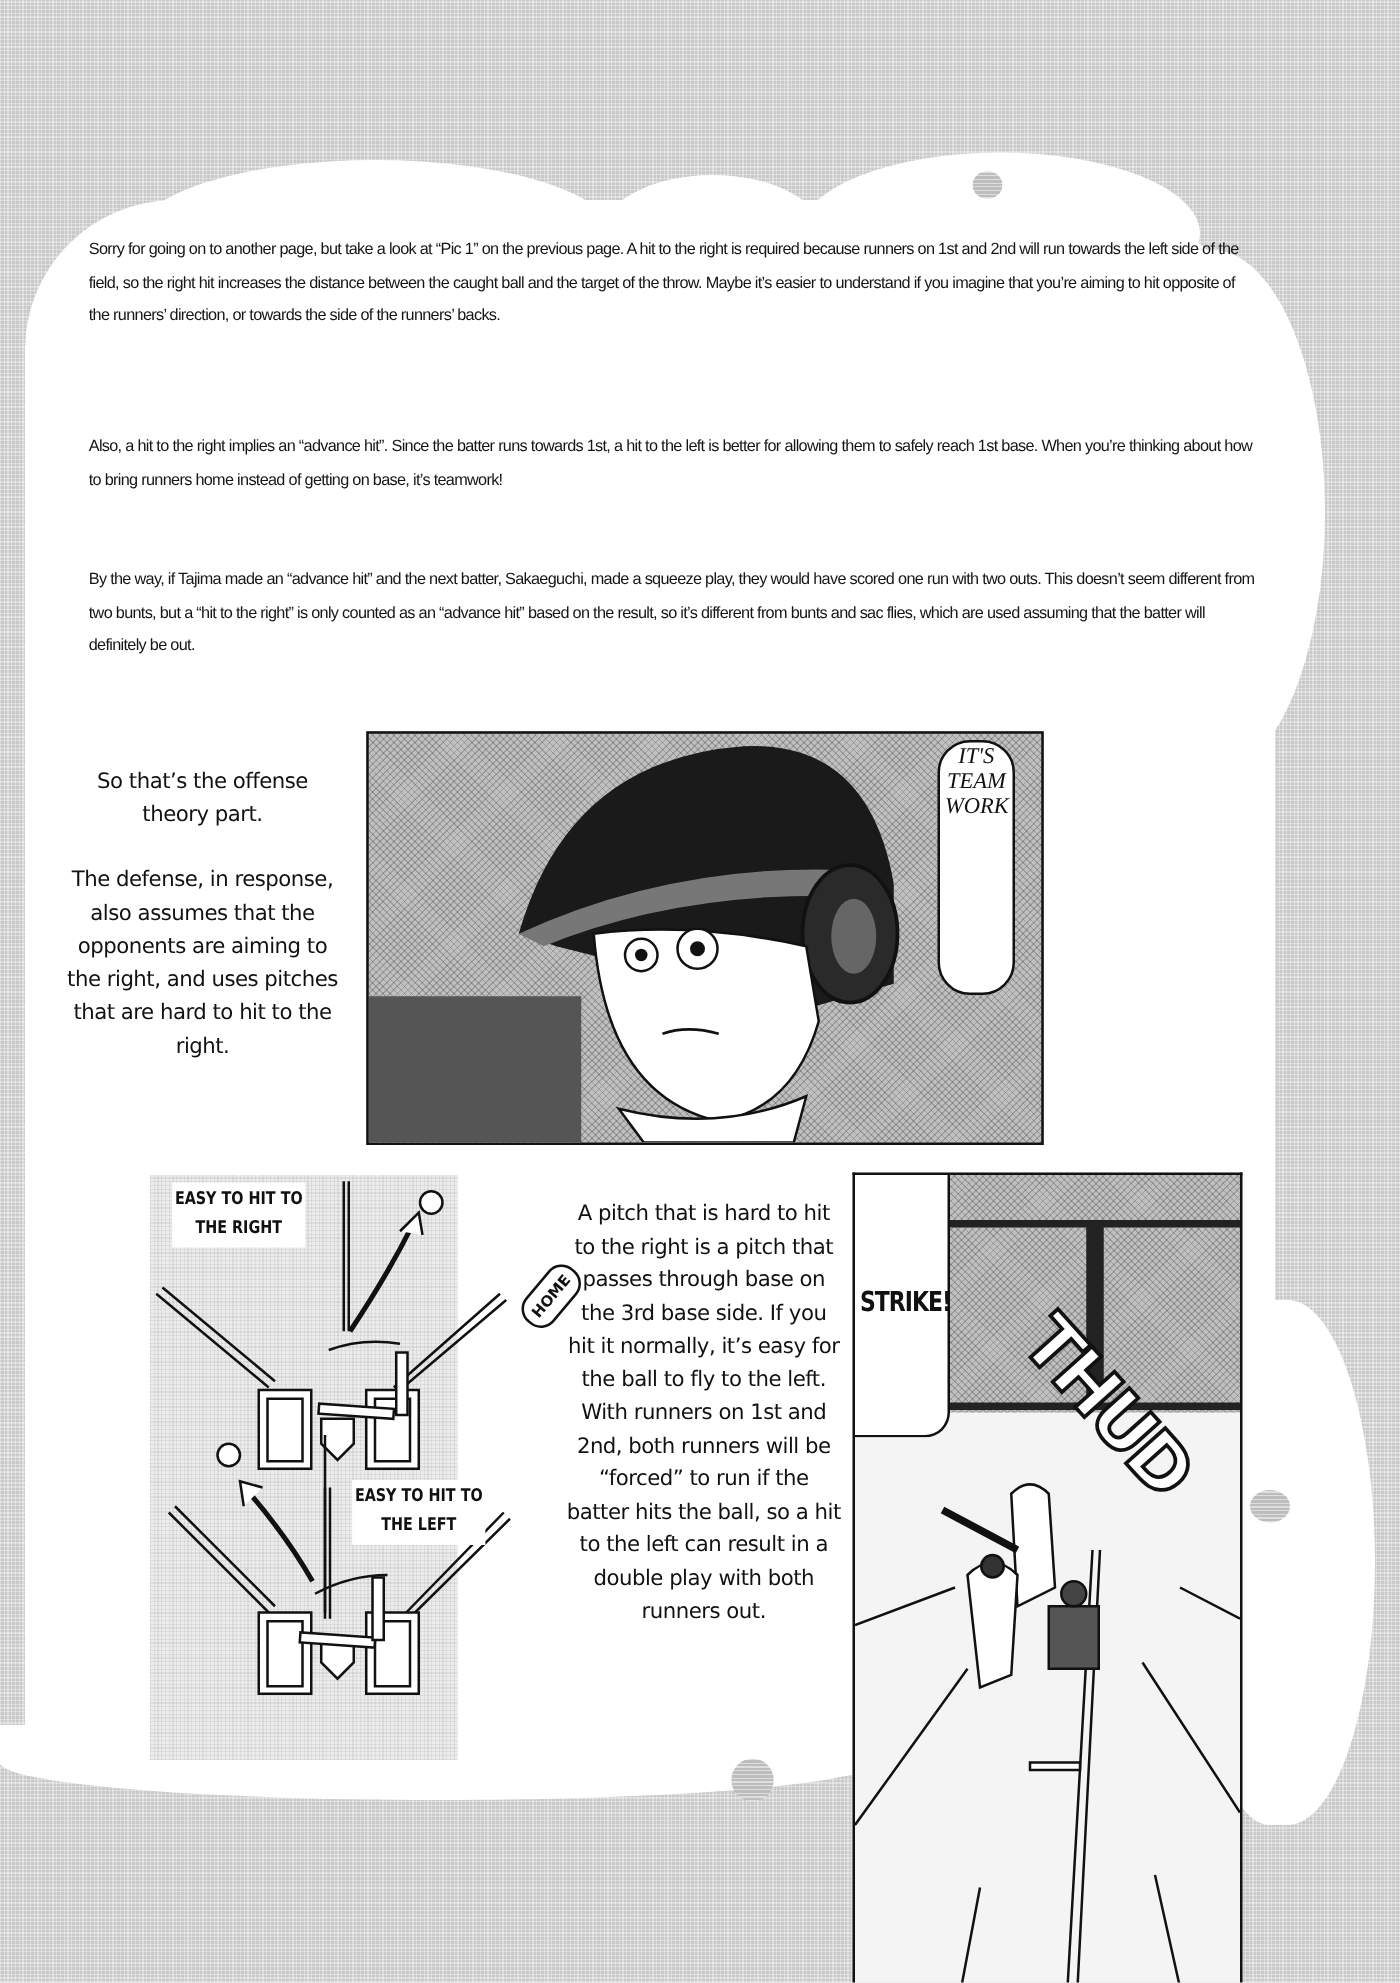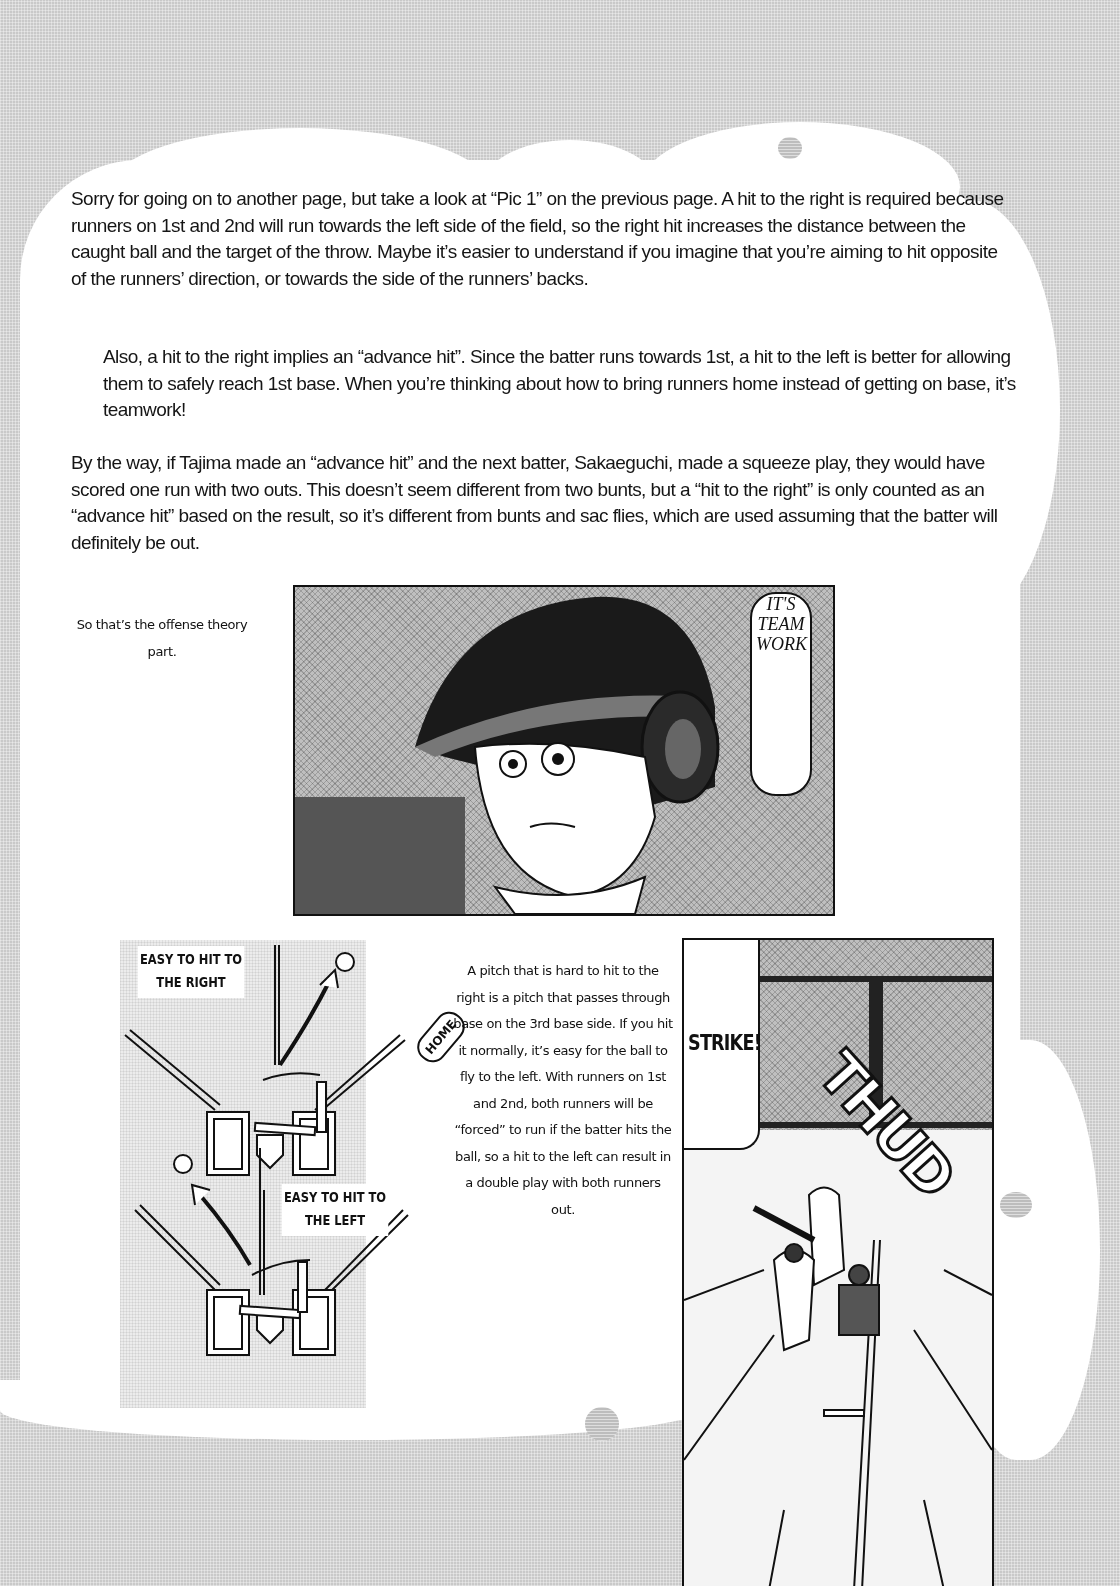--- a/index.html
+++ b/index.html
@@ -13,26 +13,26 @@
     color: #111;
   }
   .cloud { position: absolute; background: #fff; }
   .dot {
     position: absolute; border-radius: 50%;
     background-color: #bdbdbd;
     background-image: repeating-linear-gradient(0deg, rgba(255,255,255,0.5) 0 1px, transparent 1px 3px);
   }
   .para {
     position: absolute; left: 71px; width: 935px;
-    font-family: "Liberation Sans", sans-serif; font-size: 19px; line-height: 26.5px;
+    font-family: "Liberation Sans", sans-serif; font-size: 13px; line-height: 26.5px;
     letter-spacing: -0.55px; color: #151515; margin: 0;
   }
   .side-text {
     position: absolute; text-align: center;
-    font-family: "DejaVu Sans", sans-serif; font-size: 13px; line-height: 26.5px; color: #111;
+    font-family: "DejaVu Sans", sans-serif; font-size: 17px; line-height: 26.5px; color: #111;
     letter-spacing: -0.4px;
   }
   .side-text p { margin: 0; }
   .panel {
     position: absolute; border: 2px solid #111; overflow: hidden; background: #fff;
   }
   .halftone {
     background-color: #bfbfbf;
     background-image:
       repeating-linear-gradient(45deg, rgba(0,0,0,0.18) 0 1px, transparent 1px 4px),
@@ -79,26 +79,27 @@
 <div class="cloud" style="left:640px; top:122px; width:320px; height:130px; border-radius:50%;"></div>
 <div class="cloud" style="left:880px; top:200px; width:180px; height:420px; border-radius:50%;"></div>
 <div class="cloud" style="left:960px; top:1040px; width:140px; height:420px; border-radius:40% 50% 50% 40%;"></div>
 <div class="cloud" style="left:0px; top:1380px; width:700px; height:60px; border-radius:0 0 50% 50%;"></div>
 
 <div class="dot" style="left:778px; top:137px; width:24px; height:22px;"></div>
 <div class="dot" style="left:1000px; top:1192px; width:32px; height:26px;"></div>
 <div class="dot" style="left:585px; top:1407px; width:34px; height:34px;"></div>
 
 <p class="para" style="top:186px;">Sorry for going on to another page, but take a look at “Pic 1” on the previous page. A hit to the right is required because runners on 1st and 2nd will run towards the left side of the field, so the right hit increases the distance between the caught ball and the target of the throw. Maybe it’s easier to understand if you imagine that you’re aiming to hit opposite of the runners’ direction, or towards the side of the runners’ backs.</p>
-<p class="para" style="top:344px;margin-left:32px;">Also, a hit to the right implies an “advance hit”. Since the batter runs towards 1st, a hit to the left is better for allowing them to safely reach 1st base. When you’re thinking about how to bring runners home instead of getting on base, it’s teamwork!</p>
+<p class="para" style="top:344px;">Also, a hit to the right implies an “advance hit”. Since the batter runs towards 1st, a hit to the left is better for allowing them to safely reach 1st base. When you’re thinking about how to bring runners home instead of getting on base, it’s teamwork!</p>
 <p class="para" style="top:450px;">By the way, if Tajima made an “advance hit” and the next batter, Sakaeguchi, made a squeeze play, they would have scored one run with two outs. This doesn’t seem different from two bunts, but a “hit to the right” is only counted as an “advance hit” based on the result, so it’s different from bunts and sac flies, which are used assuming that the batter will definitely be out.</p>
 
 <div class="side-text" style="left:48px; top:612px; width:228px;">
   <p style="padding:0 14px;">So that’s the offense theory part.</p>
   <p style="height:26px;"></p>
+  <p>The defense, in response, also assumes that the opponents are aiming to the right, and uses pitches that are hard to hit to the right.</p>
 </div>
 
 <div class="panel halftone" style="left:293px; top:585px; width:538px; height:327px;">
   <svg width="538" height="327" viewBox="0 0 538 327" style="position:absolute; left:0; top:0;">
     <rect x="0" y="210" width="170" height="117" fill="#555"></rect>
     <path d="M120 160 Q160 20 300 10 Q400 5 420 120 L420 200 L350 220 L150 170 Z" fill="#1a1a1a"></path>
     <path d="M120 160 Q250 100 400 110 L390 130 Q250 125 140 170 Z" fill="#777"></path>
     <ellipse cx="385" cy="160" rx="38" ry="55" fill="#2a2a2a" stroke="#111" stroke-width="3"></ellipse>
     <ellipse cx="388" cy="162" rx="18" ry="30" fill="#666"></ellipse>
     <path d="M180 160 Q190 290 280 310 Q340 300 360 230 L350 170 Q260 150 180 160 Z" fill="#fff" stroke="#111" stroke-width="2"></path>

